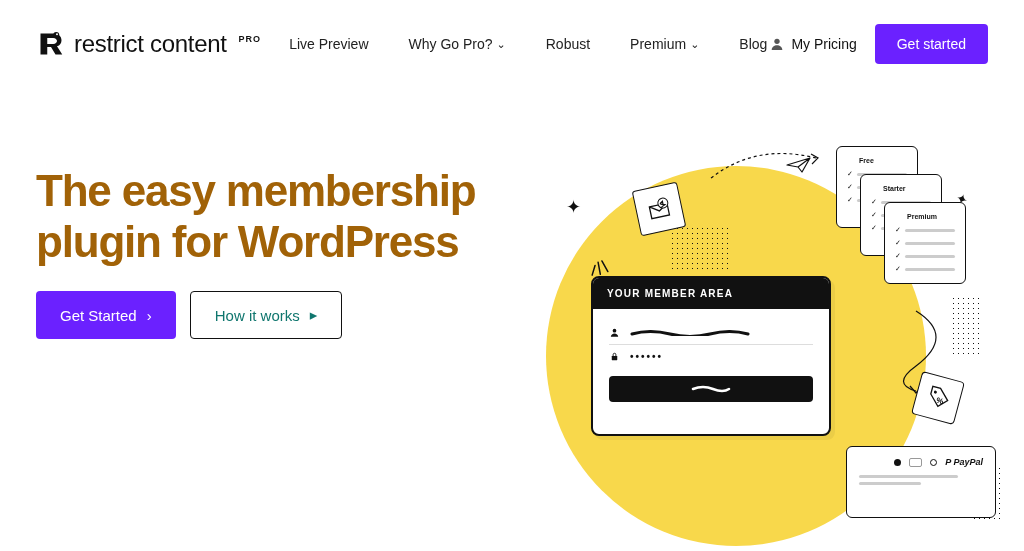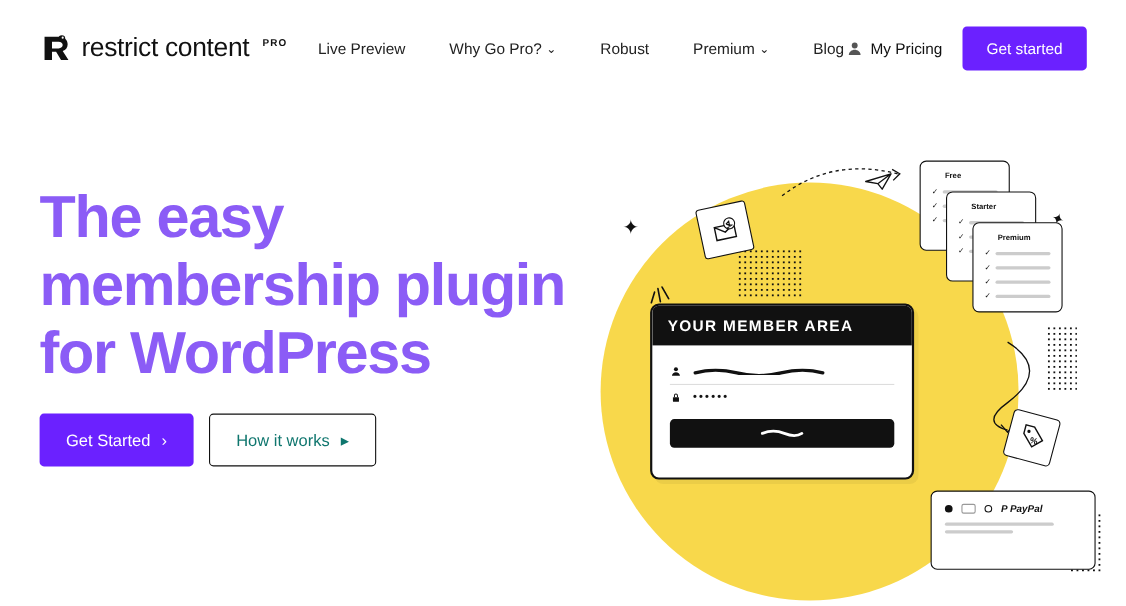--- a/index.html
+++ b/index.html
@@ -86,25 +86,25 @@
 .hero {
   display: flex;
   padding: 60px 36px 0 36px;
   position: relative;
 }
 .hero-left {
   flex: 0 0 500px;
   padding-top: 30px;
 }
 .hero-title {
-  font-size: 54px;
+  font-size: 44px;
   font-weight: 800;
   line-height: 1.15;
   letter-spacing: -1.2px;
-  color: #8b5cf6;
+  color: #a16207;
   margin-bottom: 24px;
 }
 .hero-sub {
   font-size: 16px;
   line-height: 1.55;
   color: #333;
   margin-bottom: 48px;
   max-width: 460px;
 }
 .hero-btns {
@@ -153,21 +153,21 @@
   height: 160px;
   background: #fff;
   border: 2px solid #111;
   border-radius: 8px;
   overflow: hidden;
   box-shadow: 4px 4px 0 rgba(0,0,0,0.05);
 }
 .member-header {
   background: #111;
   color: #fff;
-  font-size: 14px;
+  font-size: 10px;
   font-weight: 700;
   letter-spacing: 1.2px;
   padding: 10px 14px;
 }
 .member-body {
   padding: 12px 16px;
 }
 .field-row {
   display: flex;
   align-items: center;
@@ -229,20 +229,21 @@
   left: 310px;
   top: 310px;
   padding: 10px 12px;
 }
 .pay-row {
   display: flex;
   align-items: center;
   gap: 8px;
   font-size: 9px;
   font-weight: 700;
+  justify-content: flex-end;
 }
 .pay-radio { width: 7px; height: 7px; border-radius: 50%; background: #111; }
 .pay-radio.off { background: #fff; border: 1.5px solid #111; }
 .cc-icon { width: 13px; height: 9px; border: 1px solid #999; border-radius: 2px; }
 .paypal { font-size: 9px; font-weight: 800; font-style: italic; }
 .pay-lines { margin-top: 8px; }
 .pay-lines .gray-line { height: 3px; margin-bottom: 4px; width: 80%; }
 .pay-lines .gray-line.short { width: 50%; }
 .envelope {
   position: absolute;

